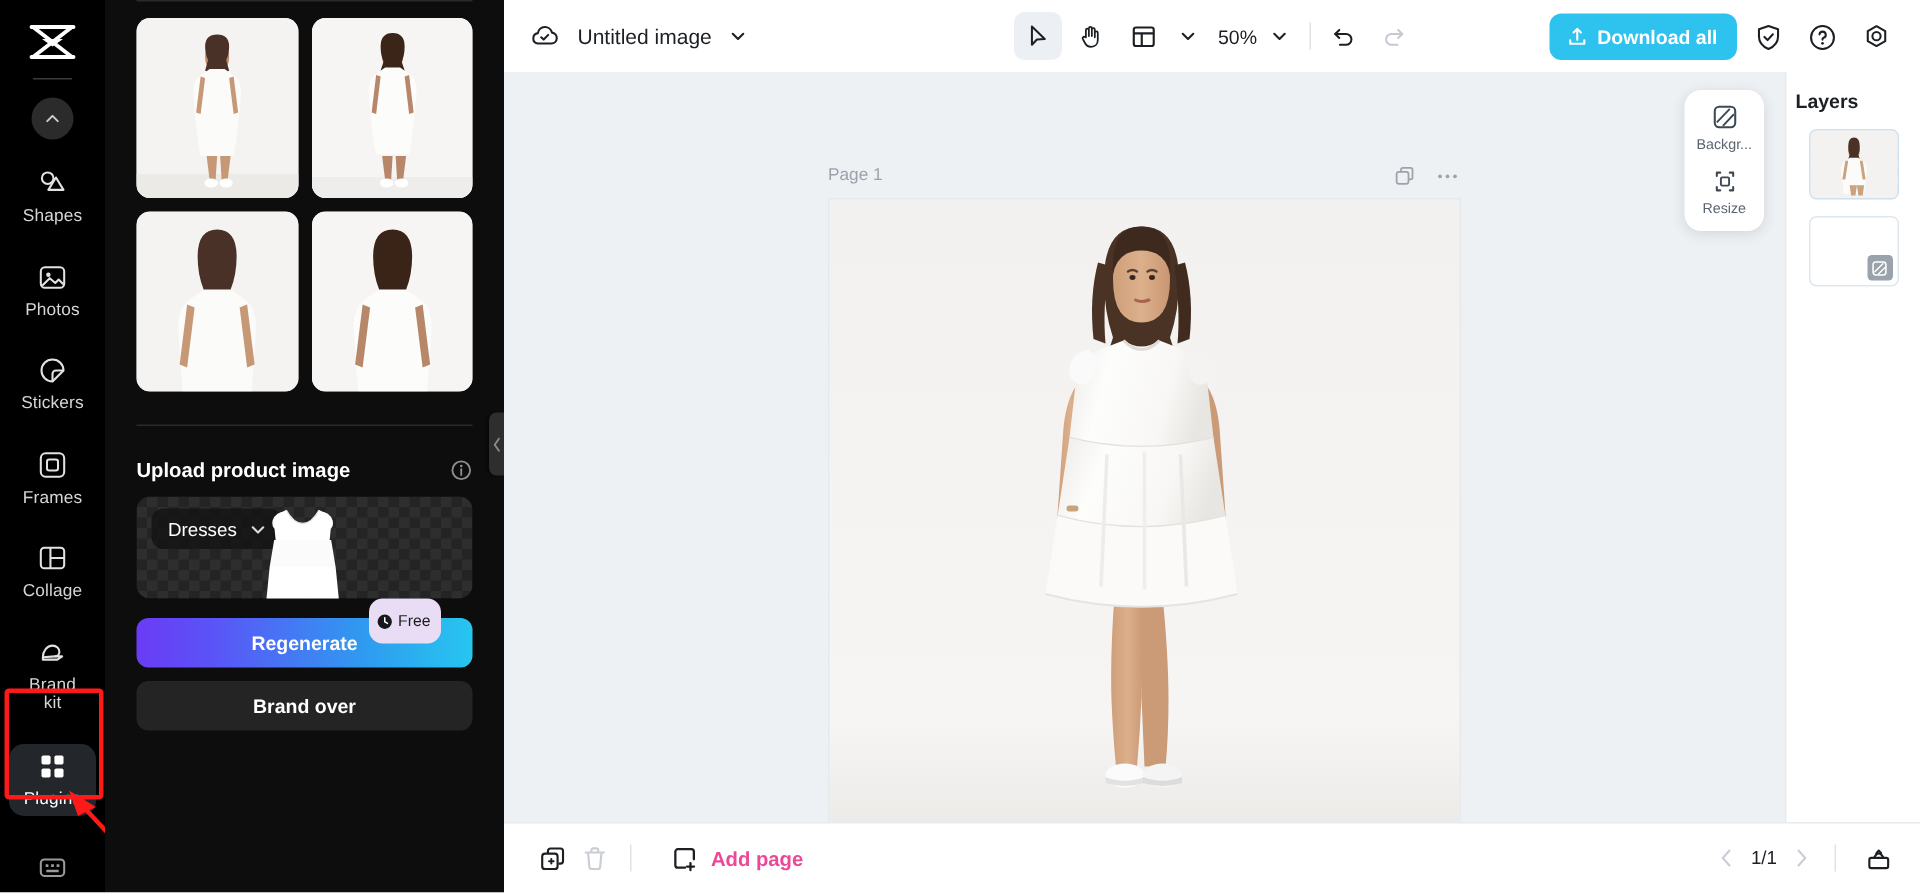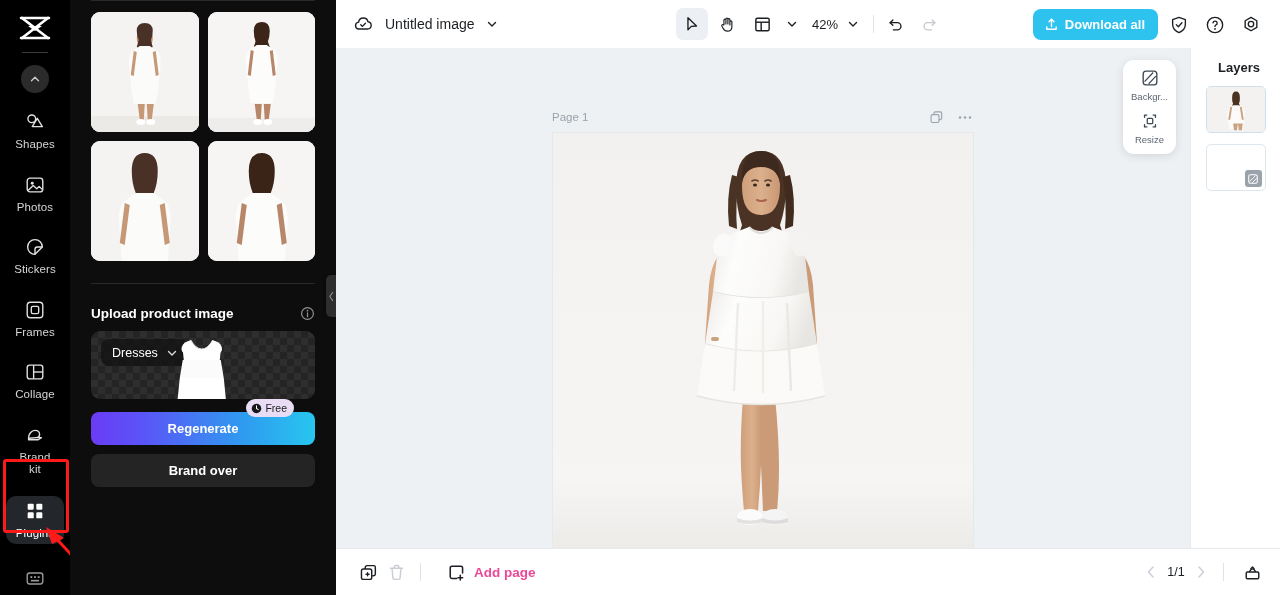--- a/index.html
+++ b/index.html
@@ -186,21 +186,21 @@
     border: none;
     width: 100%;
     font-family: "Liberation Sans", sans-serif;
     cursor: pointer;
   }
   .free-badge {
     position: absolute;
     right: 21px; top: -13px;
     background: #e8ddf5;
     border-radius: 9px;
-    height: 18px;
+    height: 30px;
     display: flex; align-items: center; gap: 3px;
     padding: 0 7px 0 5px;
     color: #1d1d1d;
     font-size: 10.5px;
     font-weight: normal;
   }
   .btn-start {
     margin-top: 9px;
     height: 33px;
     width: 100%;
@@ -349,21 +349,21 @@
     width: 90px;
     flex: 0 0 90px;
     background: #ffffff;
     border-left: 1px solid #e7eaee;
     padding: 12px 0 0;
   }
   .layers-title {
     color: #1c1f23;
     font-size: 13px;
     font-weight: bold;
-    padding-left: 27px;
+    padding-left: 6px;
   }
   .layer-thumb {
     margin: 11px auto 0;
     width: 60px; height: 47px;
     border-radius: 5px;
     background: #ffffff;
     border: 1.5px solid #dfe7ee;
     position: relative;
     overflow: hidden;
   }
@@ -658,21 +658,21 @@
             <rect x="3" y="3.5" width="14" height="13" rx="1.6" stroke="#1c1f23" stroke-width="1.5"></rect>
             <path d="M3 7.6 H17" stroke="#1c1f23" stroke-width="1.5"></path>
             <path d="M8.6 7.6 V16.5" stroke="#1c1f23" stroke-width="1.5"></path>
           </svg>
         </div>
         <svg class="chev" style="margin-left:4px" viewBox="0 0 14 14" fill="none">
           <path d="M3.5 5.5 L7 9 L10.5 5.5" stroke="#1c1f23" stroke-width="1.4" stroke-linecap="round" stroke-linejoin="round"></path>
         </svg>
 
         <div class="zoom-wrap">
-          <div class="zoom-val">42%</div>
+          <div class="zoom-val">50%</div>
           <svg class="chev" viewBox="0 0 14 14" fill="none">
             <path d="M3.5 5.5 L7 9 L10.5 5.5" stroke="#1c1f23" stroke-width="1.4" stroke-linecap="round" stroke-linejoin="round"></path>
           </svg>
         </div>
 
         <div class="vsep"></div>
 
         <svg class="undo-ic" viewBox="0 0 20 20" fill="none" style="margin-right:12px">
           <path d="M6.5 5.5 L3.5 8.5 L6.5 11.5" stroke="#1c1f23" stroke-width="1.5" stroke-linecap="round" stroke-linejoin="round"></path>
           <path d="M3.5 8.5 H11.5 a4 4 0 0 1 0 8 H7" stroke="#1c1f23" stroke-width="1.5" stroke-linecap="round"></path>

